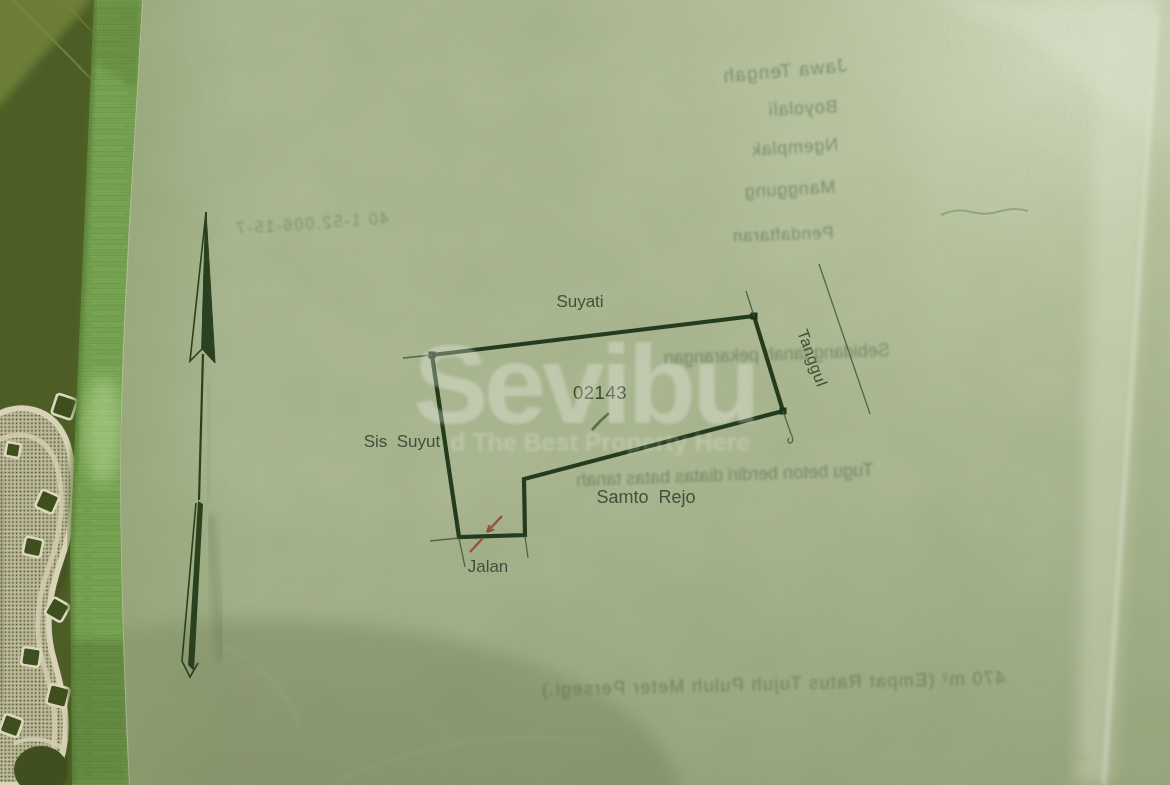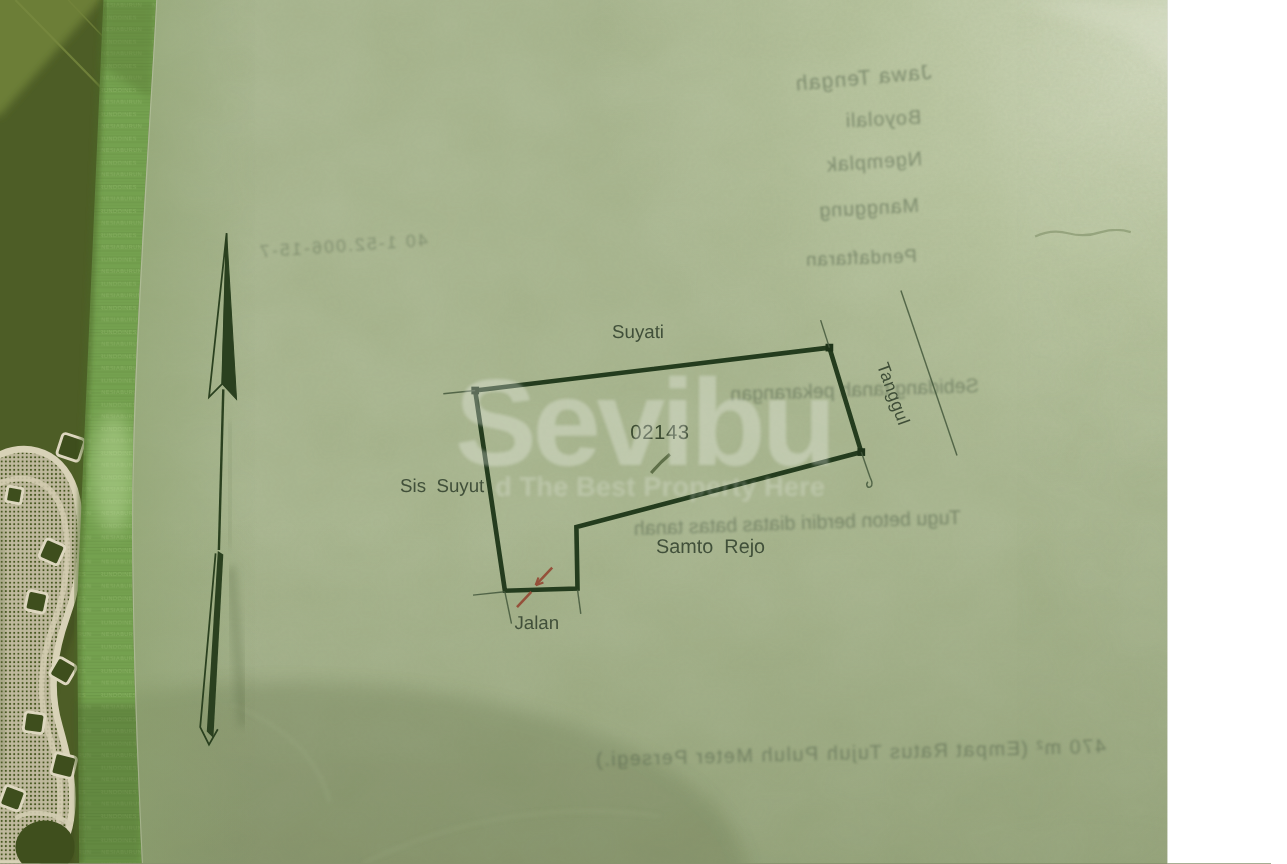--- a/index.html
+++ b/index.html
@@ -1,16 +1,16 @@
 <!DOCTYPE html>
 <html><head>
 <meta charset="utf-8">
 <style>
 html,body{margin:0;padding:0}
-#c{position:relative;width:1061px;height:785px;overflow:hidden;background:#4e5e25;font-family:"Liberation Sans",sans-serif}
+#c{position:relative;width:1170px;height:785px;overflow:hidden;background:#4e5e25;font-family:"Liberation Sans",sans-serif}
 svg{position:absolute;left:0;top:0}
 </style>
 </head>
 <body>
 <div id="c">
 <svg width="1170" height="785" viewBox="0 0 1170 785">
 <defs>
 <radialGradient id="sheenTR" cx="0.92" cy="0.06" r="0.52">
  <stop offset="0" stop-color="#d3dabf"></stop>
  <stop offset="0.5" stop-color="#b6c29c"></stop>

